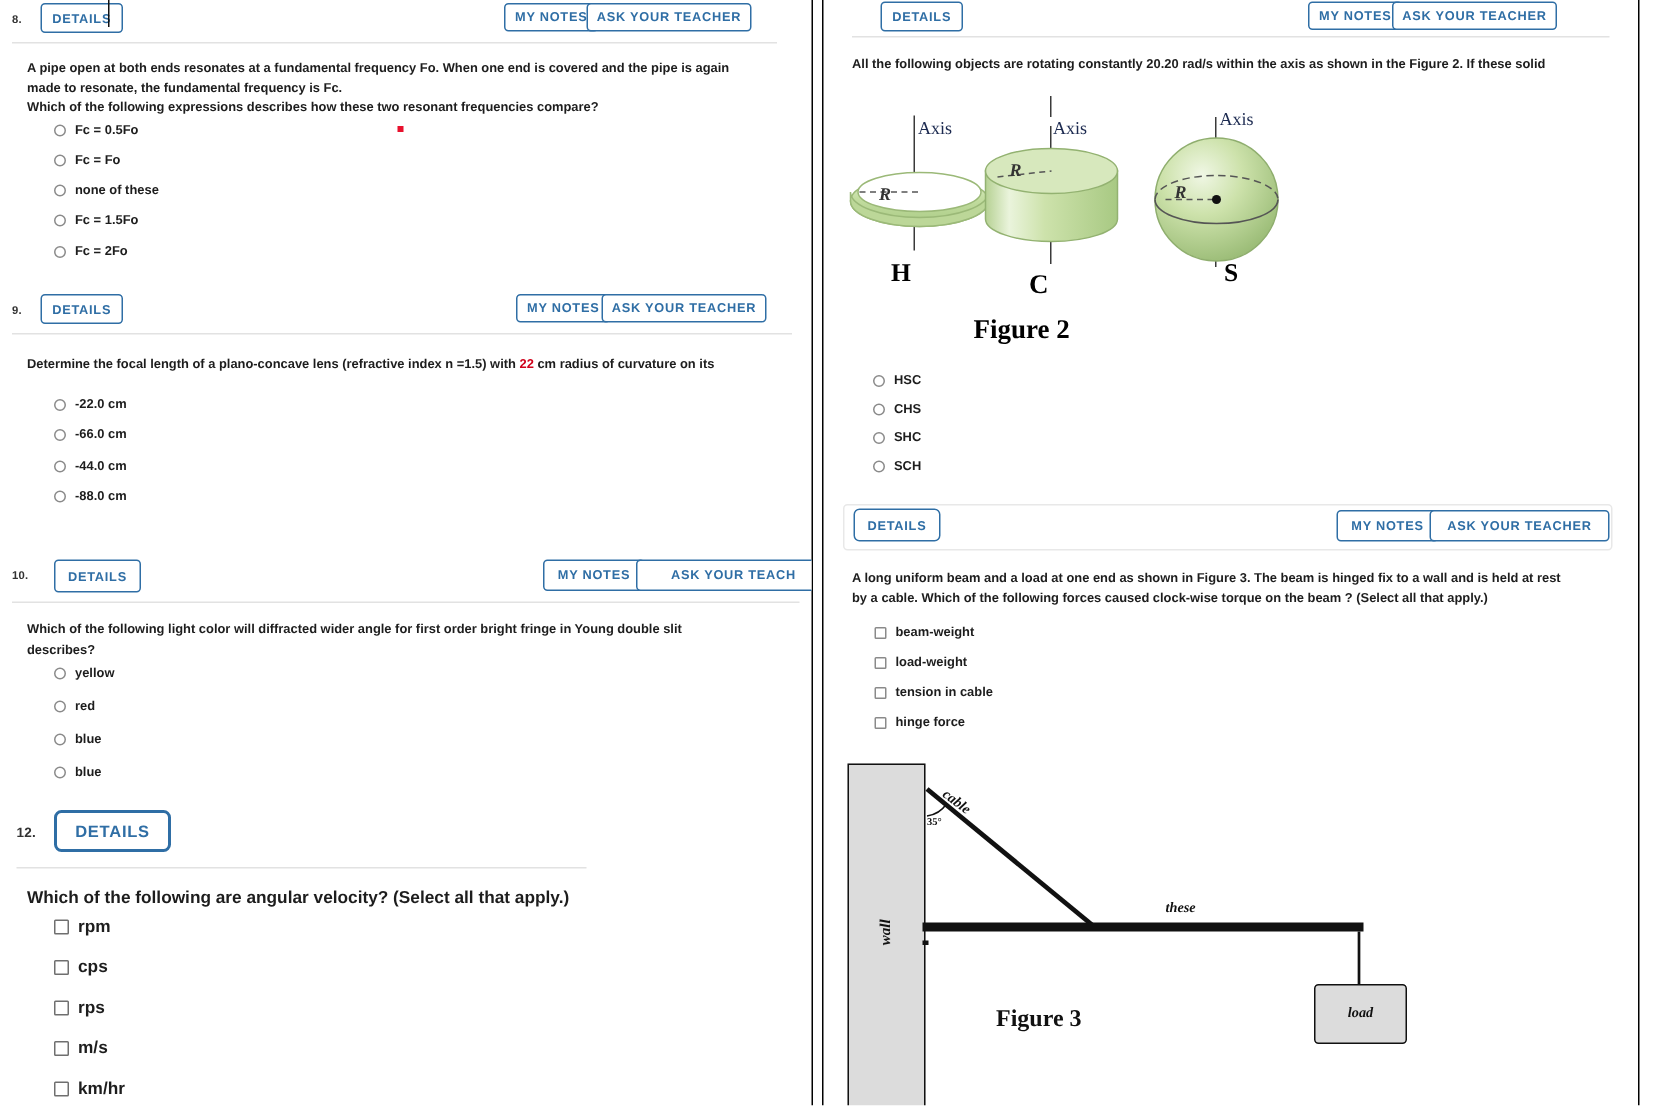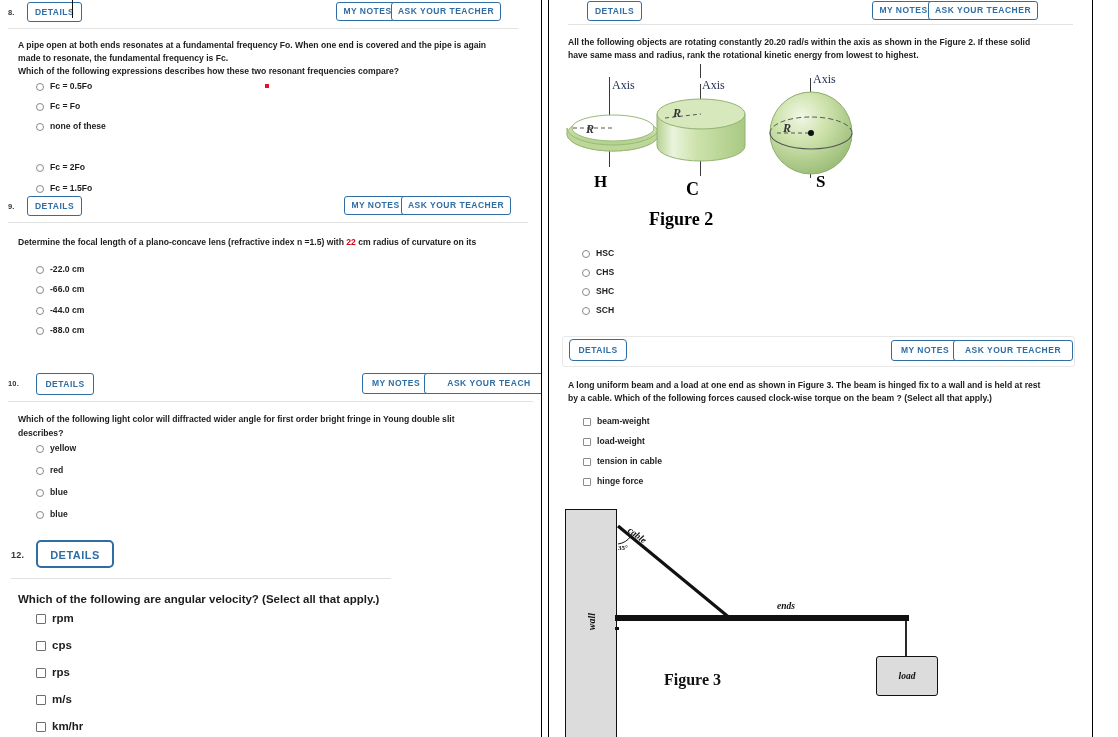--- a/index.html
+++ b/index.html
@@ -153,21 +153,21 @@
       </div>
       <div class="hr" style="top:28px;width:510px;"></div>
 
       <div class="qtext" style="left:18px;top:39px;width:500px;">A pipe open at both ends resonates at a fundamental frequency Fo. When one end is covered and the pipe is again</div>
       <div class="qtext" style="left:18px;top:52px;width:500px;">made to resonate, the fundamental frequency is Fc.</div>
       <div class="qtext" style="left:18px;top:65px;width:510px;">Which of the following expressions describes how these two resonant frequencies compare?</div>
 
       <div class="opt" style="left:36px;top:81px;"><span class="mark radio"></span><span>Fc = 0.5Fo</span></div>
       <div class="opt" style="left:36px;top:101px;"><span class="mark radio"></span><span>Fc = Fo</span></div>
       <div class="opt" style="left:36px;top:121px;"><span class="mark radio"></span><span>none of these</span></div>
-      <div class="opt" style="left:36px;top:141px;margin-top:42px;"><span class="mark radio"></span><span>Fc = 1.5Fo</span></div>
+      <div class="opt" style="left:36px;top:141px;"><span class="mark radio"></span><span>Fc = 1.5Fo</span></div>
       <div class="opt" style="left:36px;top:162px;"><span class="mark radio"></span><span>Fc = 2Fo</span></div>
 
       <div class="reddot" style="left:265px;top:84px;"></div>
     </div>
 
     <div class="qblock" style="top:194px;">
       <div class="qhead">
         <div class="qnum">9.</div>
         <button class="btn btn-details">DETAILS</button>
         <button class="btn btn-notes" style="left:332px;top:2px;">MY NOTES</button>
@@ -224,21 +224,20 @@
     <div class="qblock" style="top:0;">
       <div class="qhead">
         <div class="qnum" style="left:17px;top:6px;margin-left:36px;">11.</div>
         <button class="btn btn-details" style="left:38px;top:1px;height:20px;width:55px;line-height:18px;">DETAILS</button>
         <button class="btn btn-notes" style="left:311px;top:1px;">MY NOTES</button>
         <button class="btn btn-teacher" style="left:379px;top:1px;">ASK YOUR TEACHER</button>
       </div>
       <div class="hr" style="top:24px;left:19px;width:505px;"></div>
 
       <div class="qtext" style="left:19px;top:36px;width:505px;">All the following objects are rotating constantly 20.20 rad/s within the axis as shown in the Figure 2. If these solid</div>
-      <div class="qtext" style="left:19px;top:49px;width:505px;">have same mass and radius, rank the rotational kinetic energy from lowest to highest.</div>
 
       <div class="fig2" style="left:0px;top:64px;">
 
         <div class="axis-line" style="left:151px;top:0px;height:14px;"></div>
 
         <div class="axis-line" style="left:60px;top:13px;height:90px;"></div>
         <div class="axis-lbl" style="left:63px;top:14px;">Axis</div>
         <svg width="110" height="70" style="position:absolute;left:12px;top:42px;">
           <defs>
             <linearGradient id="gH" x1="0" y1="0" x2="0" y2="1">
@@ -331,21 +330,21 @@
 
           <rect x="6" y="106" width="294" height="6" fill="#111"></rect>
 
           <rect x="6" y="118" width="4" height="3" fill="#111"></rect>
 
           <line x1="297" y1="112" x2="297" y2="148" stroke="#111" stroke-width="1.8"></line>
         </svg>
 
         <div class="ang-lbl" style="left:69px;top:48px;">35°</div>
         <div class="cable-lbl" style="left:83px;top:29px;">cable</div>
-        <div class="beam-lbl" style="left:228px;top:105px;">ends</div>
+        <div class="beam-lbl" style="left:228px;top:105px;">these</div>
 
         <div class="loadbox" style="left:327px;top:160px;width:62px;height:40px;border-radius:3px;">
           <div class="lbl">load</div>
         </div>
 
         <div class="fig3-title" style="left:115px;top:175px;">Figure 3</div>
       </div>
     </div>
 
   </div>

